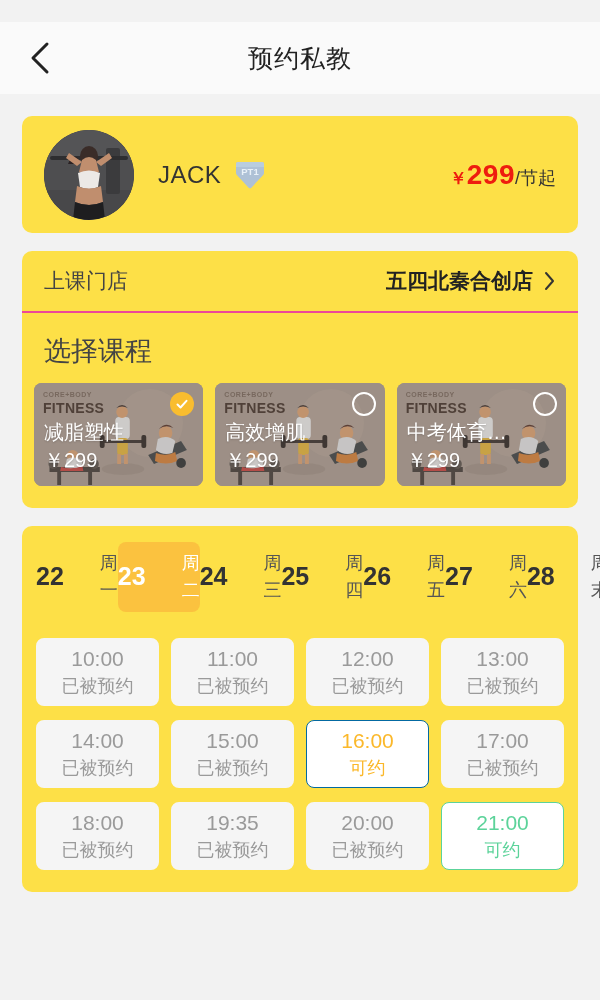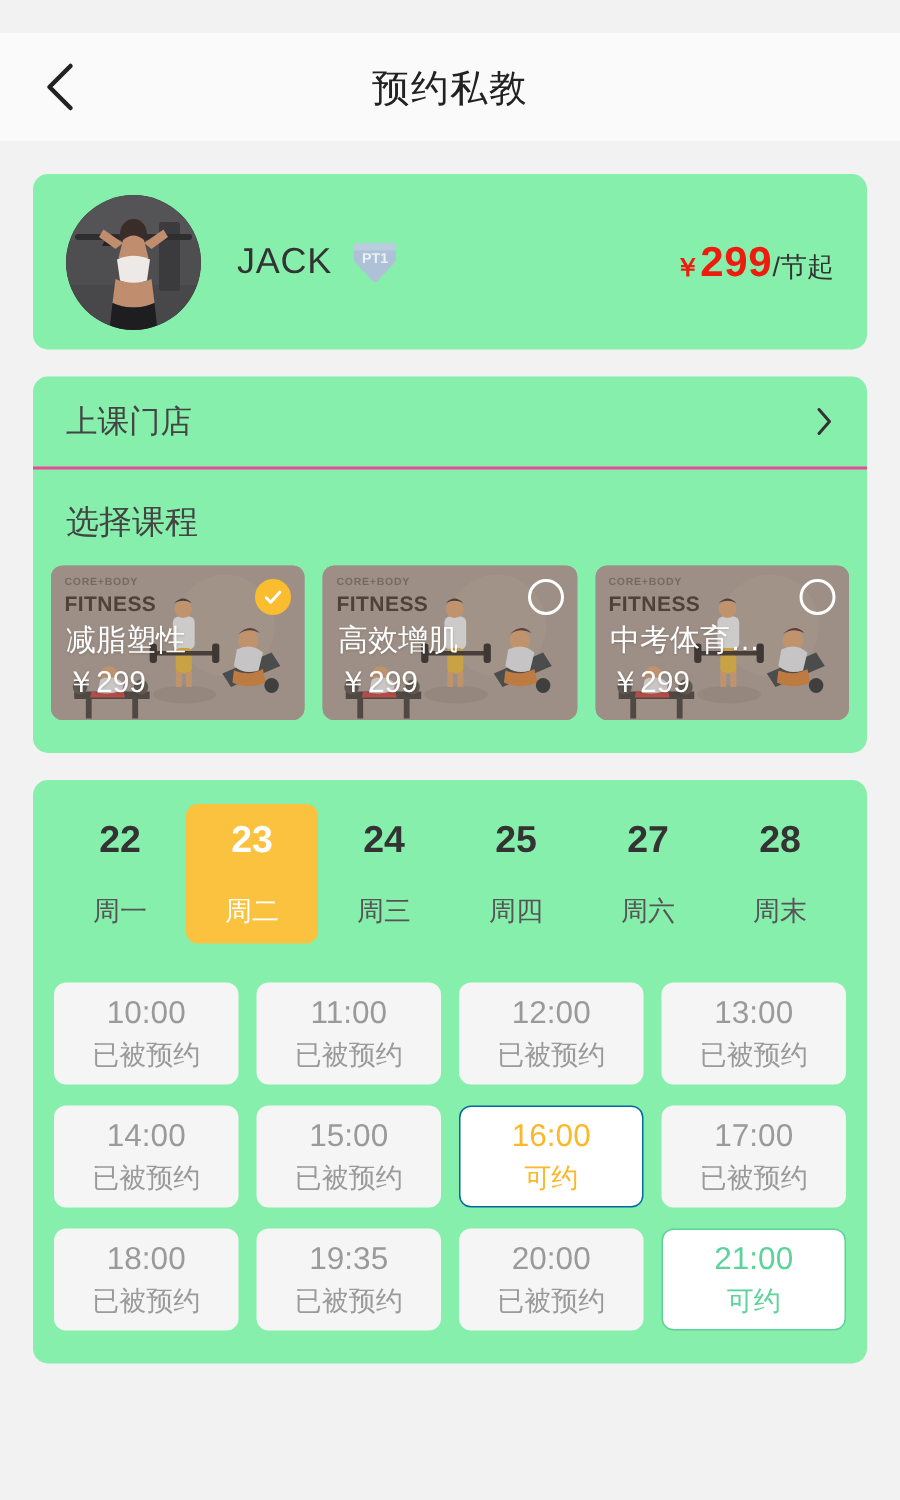--- a/index.html
+++ b/index.html
@@ -24,21 +24,21 @@
     cursor: pointer;
   }
   .nav-back svg { display: block; }
   .nav-title {
     width: 100%; text-align: center;
     font-size: 25px; color: #222; letter-spacing: 1px; font-weight: 400;
   }
 
   
   .card {
-    background: #86efac;
+    background: #fde047;
     border-radius: 10px;
     margin: 0 22px;
   }
 
   
   .trainer-card {
     margin-top: 22px;
     height: 117px;
     display: flex; align-items: center;
     padding: 0 22px 0 22px;
@@ -66,21 +66,21 @@
   .store-course-card { margin-top: 18px; padding-bottom: 22px; }
   .store-row {
     height: 62px; display: flex; align-items: center;
     padding: 0 22px; border-bottom: 2px solid #ec4899;
   }
   .store-label { font-size: 21px; color: #444; }
   .store-value-wrap { margin-left: auto; display: flex; align-items: center; }
   .store-value { font-size: 21px; color: #222; font-weight: 700; }
   .store-chevron { margin-left: 10px; display: flex; }
 
-  .section-title { font-size: 22px; color: #444; padding: 20px 22px 14px 22px; }
+  .section-title { font-size: 27px; color: #444; padding: 20px 22px 14px 22px; }
 
   .courses { display: flex; gap: 12px; padding: 0 12px; }
   .course {
     position: relative; flex: 1 1 0; height: 103px;
     border-radius: 8px; overflow: hidden;
     background: #9b8e86;
     cursor: pointer;
   }
   .course-bg { position: absolute; inset: 0; }
   .course-bg svg { display: block; width: 100%; height: 100%; }
@@ -108,26 +108,26 @@
     width: 24px; height: 24px; border-radius: 50%;
   }
   .radio-off { border: 2px solid #ffffff; background: transparent; }
   .radio-on { background: #f9bd2f; display: flex; align-items: center; justify-content: center; }
 
   
   .schedule-card { margin-top: 18px; padding: 16px 14px 22px 14px; }
 
   .dates { display: flex; }
   .date-cell {
-    flex: 1 1 0; display: flex; flex-direction: column; align-items: center;
-    padding: 8px 0 8px 0; border-radius: 8px; cursor: pointer; gap: 16px;
+    flex: 1 1 0; display: flex; flex-direction: row; align-items: center;
+    padding: 8px 0 8px 0; border-radius: 8px; cursor: pointer;
   }
   .date-cell.selected { background: #fbc23f; }
   .date-num { font-size: 25px; color: #333; font-weight: 700; line-height: 1.35; }
-  .date-dow { font-size: 18px; color: #555; line-height: 1.5; }
+  .date-dow { font-size: 18px; color: #555; line-height: 1.5; margin-left: 36px; }
   .date-cell.selected .date-num, .date-cell.selected .date-dow { color: #ffffff; }
 
   .slots {
     display: grid; grid-template-columns: repeat(4, 1fr);
     gap: 14px 12px; margin-top: 26px;
   }
   .slot {
     height: 68px; border-radius: 8px;
     display: flex; flex-direction: column; align-items: center; justify-content: center;
     background: #f5f5f5; border: 7px solid #15803d;
@@ -197,20 +197,21 @@
       <span class="price-yen">￥</span>
       <span class="price-num">299</span>
       <span class="price-unit">/节起</span>
     </div>
   </div>
 
   <div class="card store-course-card">
     <div class="store-row">
       <div class="store-label">上课门店</div>
       <div class="store-value-wrap">
+        <span class="store-value">五四北秦合创店</span>
         <span class="store-chevron">
           <svg width="13" height="22" viewBox="0 0 13 22">
             <polyline points="3,3 10,11 3,19" fill="none" stroke="#333" stroke-width="2" stroke-linecap="round" stroke-linejoin="round"></polyline>
           </svg>
         </span>
       </div>
     </div>
 
     <div class="section-title">选择课程</div>
 
@@ -374,20 +375,24 @@
       </div>
       <div class="date-cell">
         <span class="date-num">24</span>
         <span class="date-dow">周三</span>
       </div>
       <div class="date-cell">
         <span class="date-num">25</span>
         <span class="date-dow">周四</span>
       </div>
       <div class="date-cell">
+        <span class="date-num">26</span>
+        <span class="date-dow">周五</span>
+      </div>
+      <div class="date-cell">
         <span class="date-num">27</span>
         <span class="date-dow">周六</span>
       </div>
       <div class="date-cell">
         <span class="date-num">28</span>
         <span class="date-dow">周末</span>
       </div>
     </div>
 
     <div class="slots">

